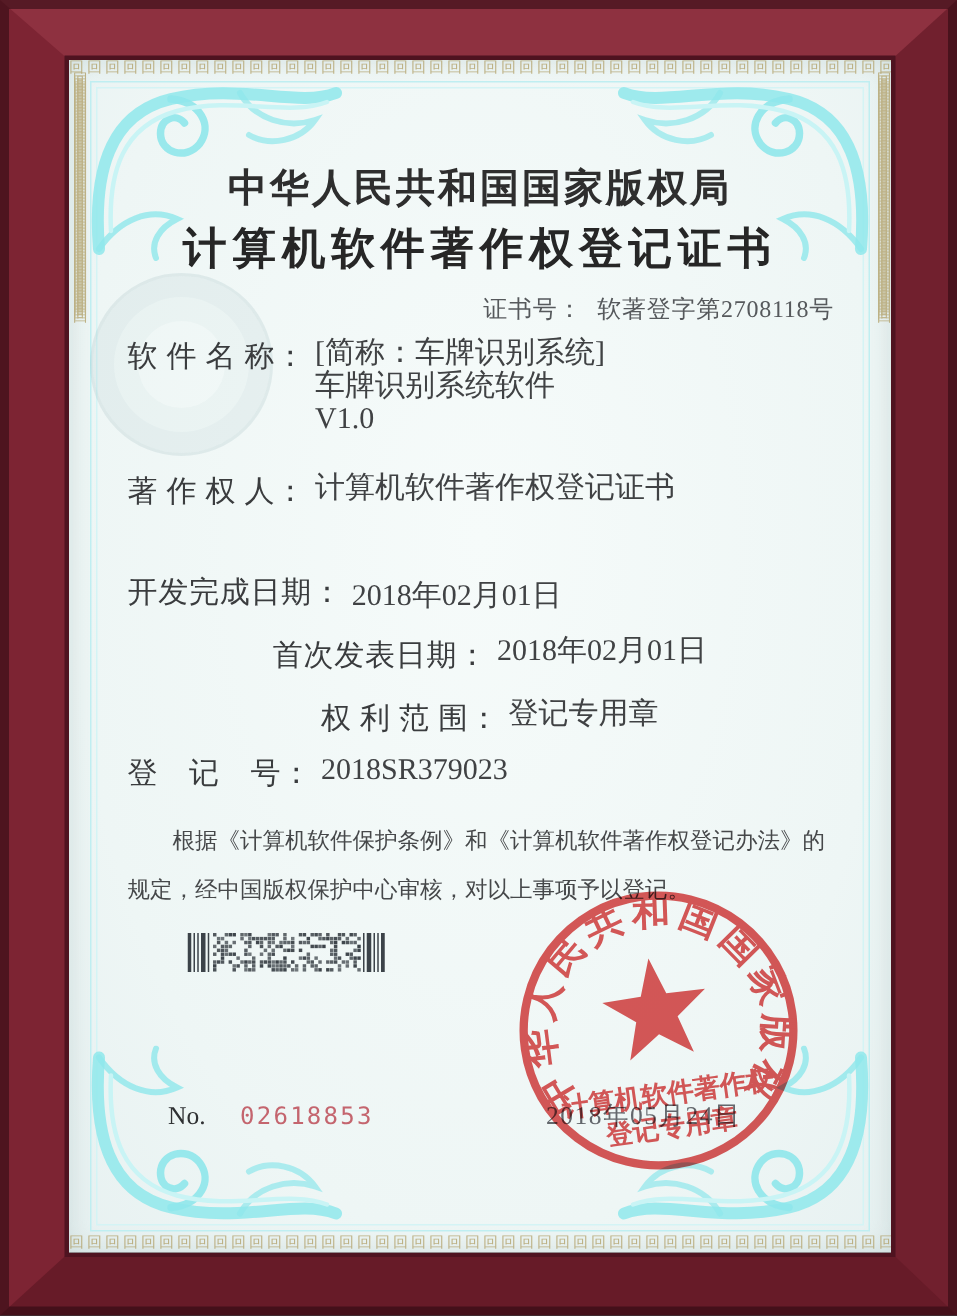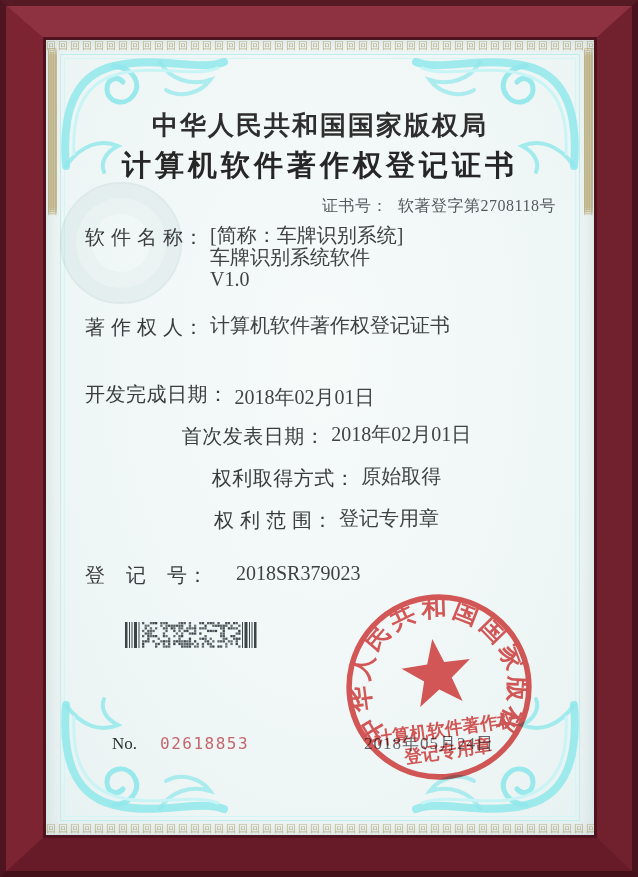--- a/index.html
+++ b/index.html
@@ -44,21 +44,21 @@
   .certno{position:absolute;right:38px;top:156px;font-size:16px;color:#56595c;letter-spacing:.5px;}
   .certno .lbl{margin-right:10px;}
   .fields{position:absolute;left:39px;right:26px;top:184px;font-size:20px;color:#3d3f41;}
   .frow{display:flex;align-items:flex-start;white-space:nowrap;}
   .frow .lab{flex:0 0 114px;letter-spacing:.5px;color:#3a3c3e;}
   .frow .val{margin-left:6px;color:#404244;}
   .frow .val div{line-height:22px;}
   .frow.r1{margin-top:24px;}
   .frow.r2{margin-top:40px;align-items:flex-end;}
   .frow.r3,.frow.r4,.frow.r5{margin-top:15px;justify-content:center;}
-  .frow.r6{margin-top:28px;gap:22px;}
+  .frow.r6{margin-top:10px;}
   .statement{position:absolute;left:39px;right:26px;top:505px;font-size:15px;
       color:#46484a;line-height:33px;white-space:nowrap;}
   .statement .l1{text-indent:2em;}
   
   .barcode{position:absolute;left:79px;top:580px;width:132px;height:32px;}
   
   .seal-date{position:absolute;left:318px;top:692px;font-size:17px;color:#63676c;
       letter-spacing:1px;z-index:1;}
   .seal{position:absolute;left:292px;top:546px;width:202px;height:202px;z-index:2;
       mix-blend-mode:multiply;opacity:.93;}
@@ -147,40 +147,38 @@
         <span class="val">
             <div>2018年02月01日</div>
           </span>
       </div>
       <div class="frow r3">
         <span class="lab">首次发表日期：</span>
         <span class="val">
             <div>2018年02月01日</div>
           </span>
       </div>
-      <div class="frow r4">
-        <span class="lab">权利取得方式：</span>
-        <span class="val">
-            <div>原始取得</div>
-          </span>
-      </div>
       <div class="frow r5">
         <span class="lab">权 利 范 围：</span>
         <span class="val">
             <div>登记专用章</div>
           </span>
       </div>
       <div class="frow r6">
         <span class="lab">登　记　号：</span>
         <span class="val">
             <div>2018SR379023</div>
           </span>
       </div>
     </div>
 
+    <div class="statement">
+      <div class="l1">根据《计算机软件保护条例》和《计算机软件著作权登记办法》的</div>
+      <div class="l2">规定，经中国版权保护中心审核，对以上事项予以登记。</div>
+    </div>
 
     <svg class="barcode" id="barcode-svg" viewBox="0 0 132 32">
         <rect x="0" y="2" width="2.5" height="26" fill="#3c4349"></rect>
         <rect x="4" y="2" width="1" height="26" fill="#3c4349"></rect>
         <rect x="6.5" y="2" width="1" height="26" fill="#3c4349"></rect>
         <rect x="9" y="2" width="3" height="26" fill="#3c4349"></rect>
         <rect x="13.5" y="2" width="1" height="26" fill="#3c4349"></rect>
         <rect x="117" y="2" width="1" height="26" fill="#3c4349"></rect>
         <rect x="119.5" y="2" width="3" height="26" fill="#3c4349"></rect>
         <rect x="124" y="2" width="1" height="26" fill="#3c4349"></rect>

